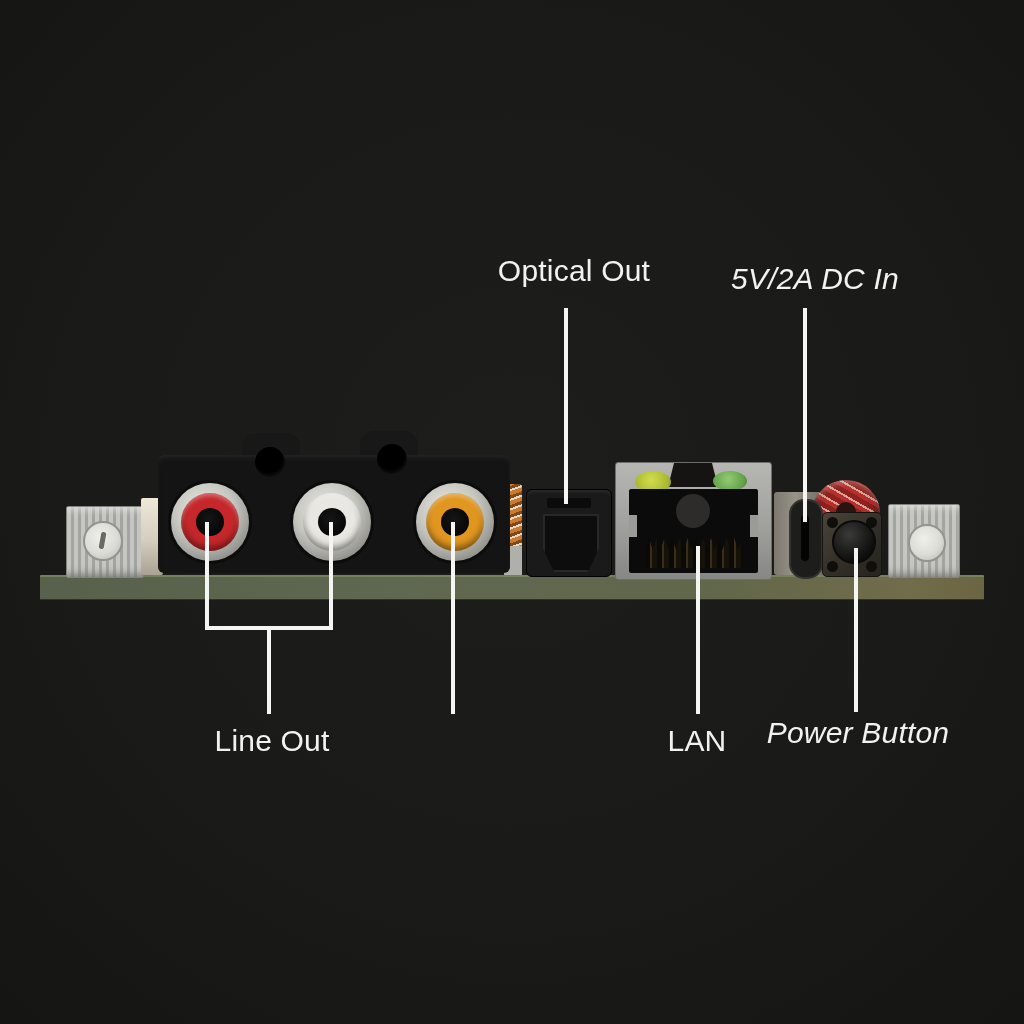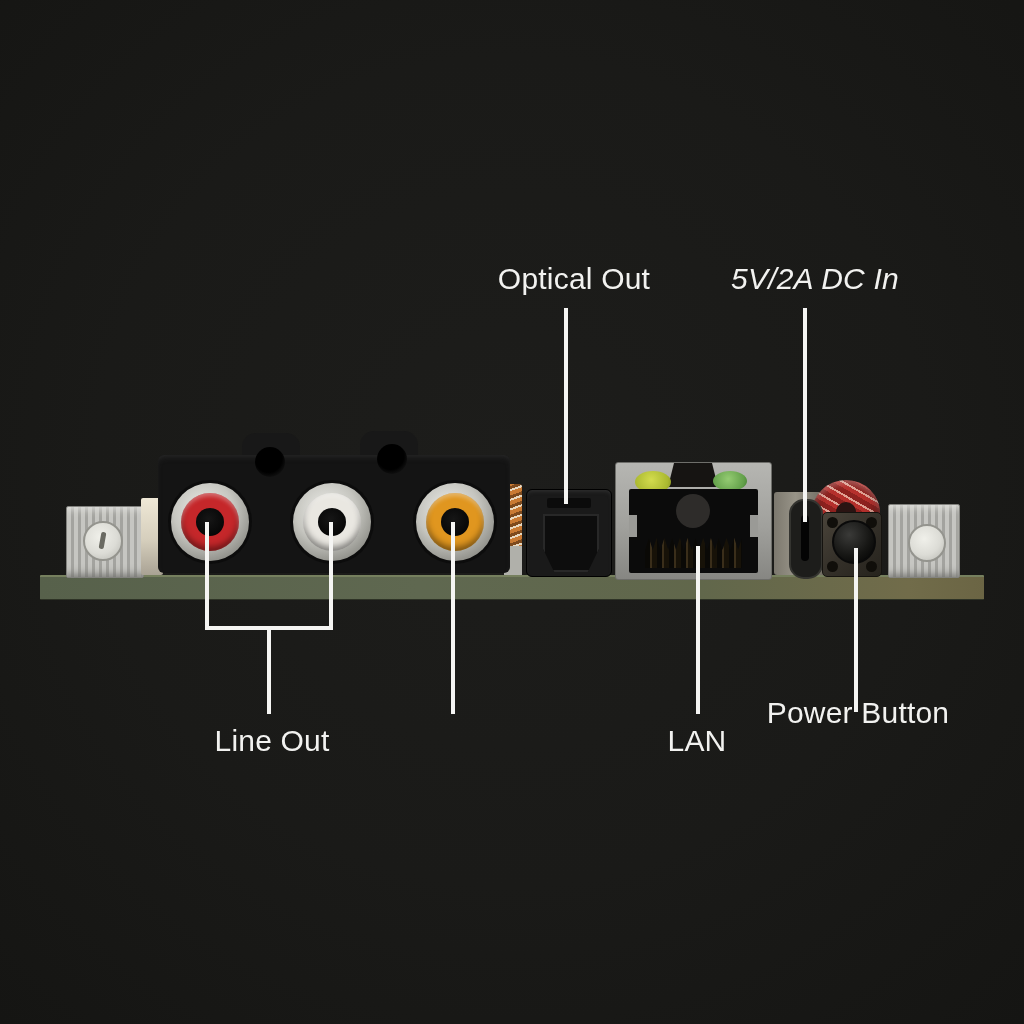--- a/index.html
+++ b/index.html
@@ -182,19 +182,19 @@
 
   <div class="vline line-layer" style="left:205px;top:522px;height:108px;"></div>
   <div class="vline line-layer" style="left:329px;top:522px;height:108px;"></div>
   <div class="hline line-layer" style="left:205px;top:626px;width:128px;"></div>
   <div class="vline line-layer" style="left:267px;top:626px;height:88px;"></div>
 
   <div class="vline line-layer" style="left:451px;top:522px;height:192px;"></div>
   <div class="vline line-layer" style="left:696px;top:546px;height:168px;"></div>
   <div class="vline line-layer" style="left:854px;top:548px;height:164px;"></div>
 
-  <div class="label line-layer" style="left:574px;top:262px;">Optical Out</div>
+  <div class="label line-layer" style="left:574px;top:254px;">Optical Out</div>
   <div class="label line-layer" style="left:815px;top:262px;font-style:italic;">5V/2A DC In</div>
   <div class="label line-layer" style="left:272px;top:724px;">Line Out</div>
   <div class="label line-layer" style="left:697px;top:724px;">LAN</div>
-  <div class="label line-layer" style="left:858px;top:696px;">Power Button</div>
+  <div class="label line-layer" style="left:858px;top:716px;font-style:italic;">Power Button</div>
 
 </div>
 
 </body></html>

